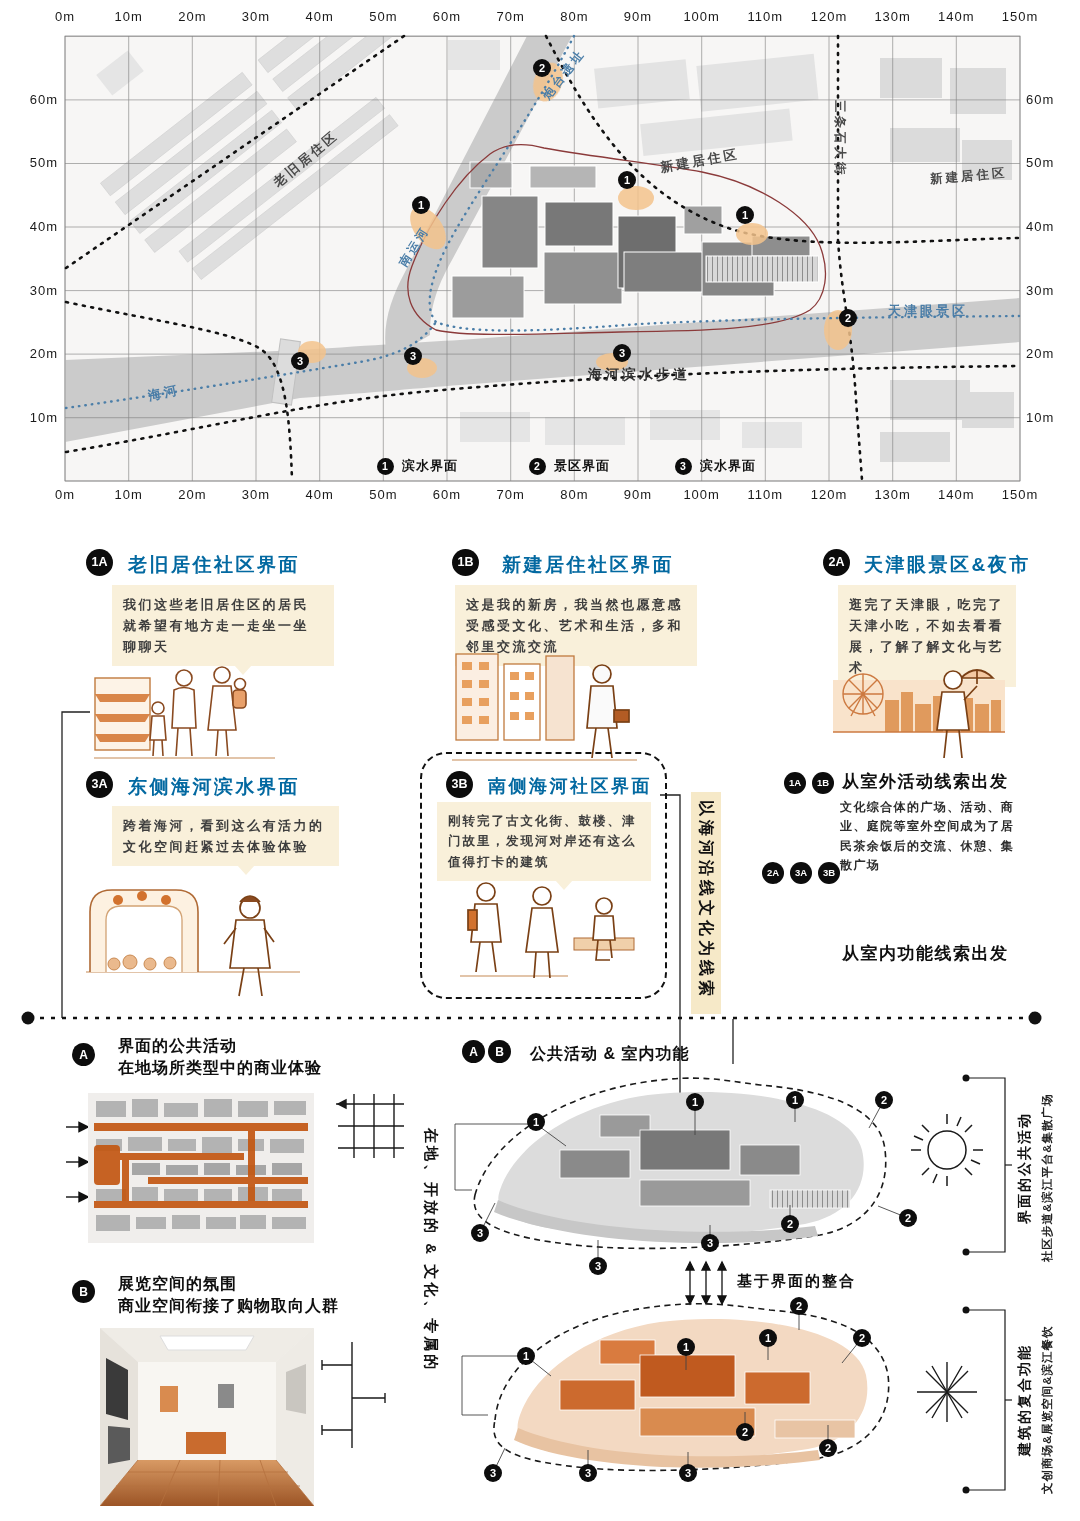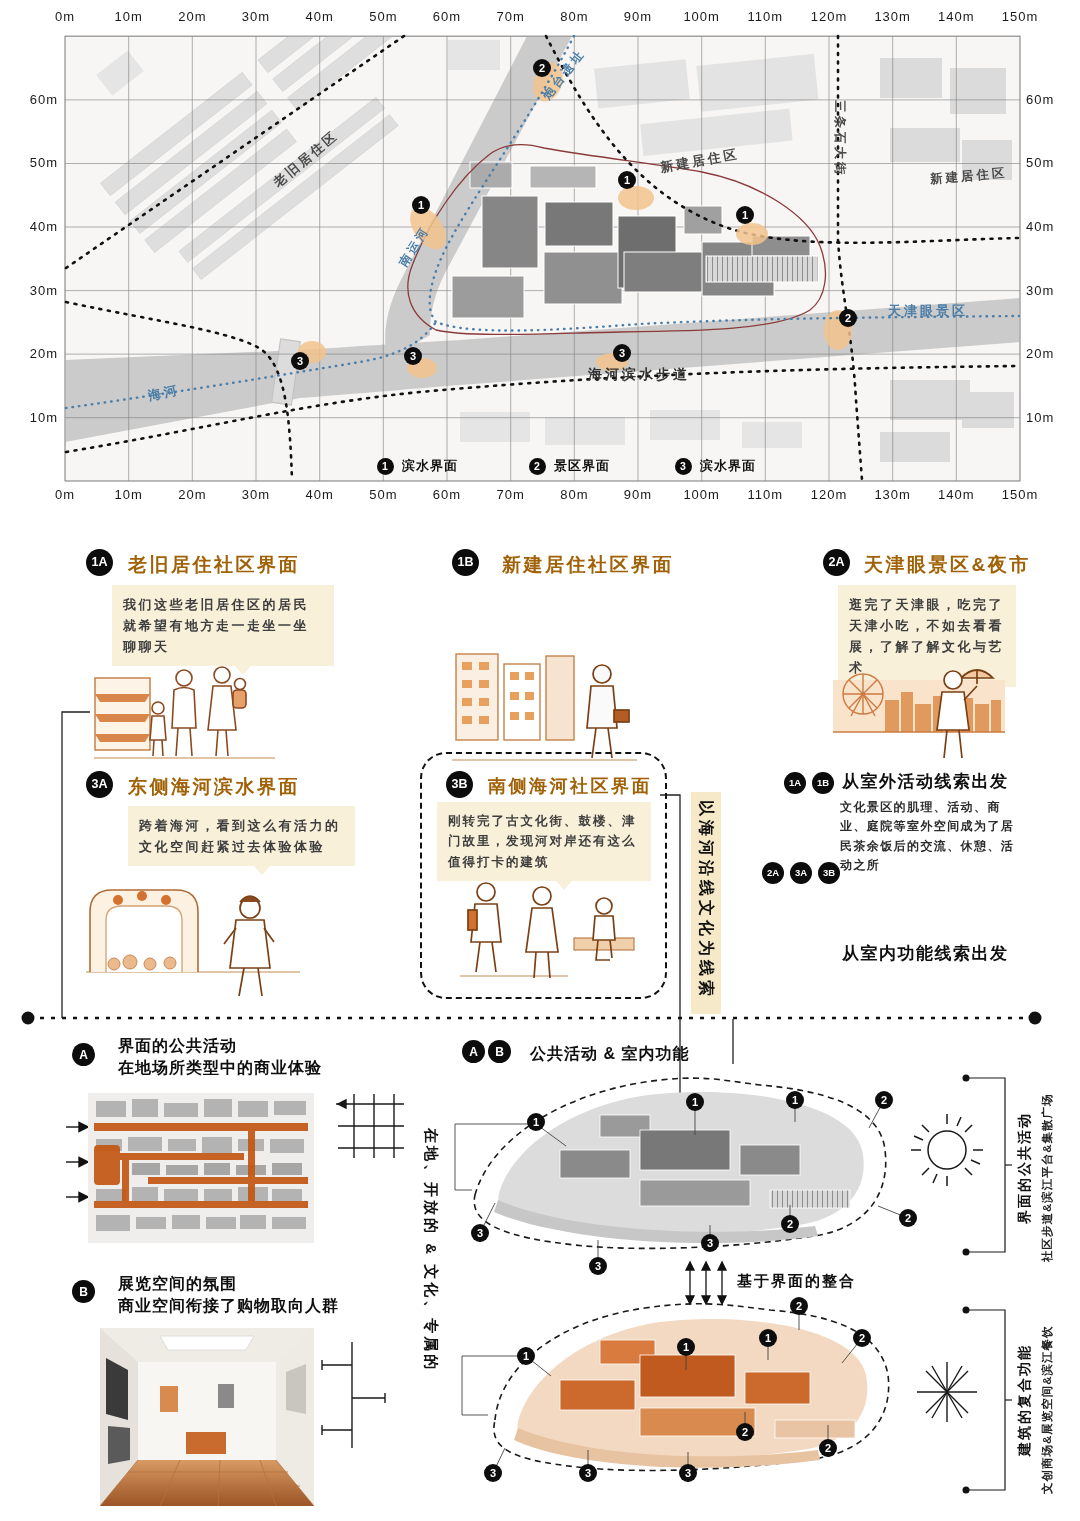--- a/index.html
+++ b/index.html
@@ -7,21 +7,21 @@
   #stage{position:relative;width:1080px;height:1521px;background:#fff;overflow:hidden;}
   .abs{position:absolute;}
   svg{display:block;}
   .tick{position:absolute;font-size:13px;color:#1a1a1a;transform:translateX(-50%);white-space:nowrap;letter-spacing:1px;}
   .ytick{position:absolute;font-size:13px;color:#1a1a1a;white-space:nowrap;letter-spacing:1px;}
   .nmark{position:absolute;width:18px;height:18px;border-radius:50%;background:#0d0d0d;color:#fff;font-size:11px;font-weight:bold;display:flex;align-items:center;justify-content:center;transform:translate(-50%,-50%);line-height:1;}
   .badge{position:absolute;background:#0c0c0c;color:#fff;border-radius:50%;display:flex;align-items:center;justify-content:center;font-weight:bold;line-height:1;}
   .b26{width:27px;height:27px;font-size:12.5px;}
   .b22{width:22px;height:22px;font-size:9.5px;}
   .b24{width:23px;height:23px;font-size:12px;}
-  .title{position:absolute;font-size:19px;font-weight:bold;color:#a16207;letter-spacing:2.5px;white-space:nowrap;}
+  .title{position:absolute;font-size:19px;font-weight:bold;color:#0369a1;letter-spacing:2.5px;white-space:nowrap;}
   .title18{font-size:18px;}
   .bubble{position:absolute;background:#f9f0da;color:#3e3e3e;font-size:13px;line-height:1.62;letter-spacing:2.5px;padding:9px 11px;font-weight:bold;}
   .bubble:after{content:"";position:absolute;bottom:-9px;left:55%;border:9px solid transparent;border-top:10px solid #f9f0da;border-bottom:0;}
   .h17{position:absolute;font-size:17px;font-weight:bold;letter-spacing:1.5px;color:#0f0f0f;white-space:nowrap;}
   .h16{position:absolute;font-size:16px;font-weight:bold;letter-spacing:1px;color:#0f0f0f;white-space:nowrap;}
   .body12{position:absolute;font-size:12px;line-height:1.62;letter-spacing:1.4px;color:#2c2c2c;font-weight:bold;}
   .maplabel{position:absolute;font-size:13px;color:#4a4a4a;font-weight:bold;letter-spacing:3px;white-space:nowrap;}
   .blue{color:#4b7ea8;}
   .vert{transform-origin:0 0;transform:rotate(90deg);white-space:nowrap;position:absolute;}
   .vertccw{transform-origin:0 0;transform:rotate(-90deg);white-space:nowrap;position:absolute;}
@@ -301,21 +301,21 @@
       <circle cx="148" cy="36" r="5.5"></circle>
       <rect x="141" y="42" width="13" height="18" rx="4" fill="#e8a06a"></rect>
       <circle cx="66" cy="60" r="6"></circle>
       <path d="M60,68 L72,68 L74,92 L58,92 Z"></path>
       <path d="M62,92 L61,108 M70,92 L71,108" fill="none"></path>
     </g>
   </svg>
 
   <div class="badge b26" style="left:86px;top:771px;">3A</div>
   <div class="title" style="left:128px;top:774px;">东侧海河滨水界面</div>
-  <div class="bubble" style="left:128px;top:806px;width:205px;">跨着海河，看到这么有活力的文化空间赶紧过去体验体验</div>
+  <div class="bubble" style="left:112px;top:806px;width:205px;">跨着海河，看到这么有活力的文化空间赶紧过去体验体验</div>
   <svg class="figsvg" style="left:84px;top:868px;" width="218" height="132" viewBox="0 0 218 132">
     <path d="M2,104 H216" stroke="#d9b08c" stroke-width="1.5"></path>
     <path d="M6,104 V44 Q6,22 28,22 H92 Q114,22 114,44 V104" fill="#fdf1e1" stroke="#b06a35" stroke-width="1.6"></path>
     <path d="M22,104 V52 Q22,38 38,38 H82 Q98,38 98,52 V104" fill="#fff" stroke="#d2a273" stroke-width="1.3"></path>
     <circle cx="34" cy="32" r="5" fill="#d2722e"></circle>
       <circle cx="58" cy="28" r="5" fill="#d2722e"></circle>
       <circle cx="82" cy="32" r="5" fill="#d2722e"></circle>
     <g fill="#eab98d" stroke="#c98a52">
       <circle cx="30" cy="96" r="6"></circle>
         <circle cx="46" cy="94" r="7"></circle>
@@ -326,20 +326,21 @@
       <circle cx="166" cy="40" r="10"></circle>
       <path d="M156,34 Q166,22 176,34" fill="#8a4a20"></path>
       <path d="M152,52 L180,52 L186,100 L146,100 Z"></path>
       <path d="M152,60 L140,76 M180,60 L190,74" fill="none"></path>
       <path d="M160,100 L155,128 M174,100 L178,128" fill="none"></path>
     </g>
   </svg>
 
   <div class="badge b26" style="left:452px;top:549px;">1B</div>
   <div class="title" style="left:494px;top:552px;margin-left:8px;">新建居住社区界面</div>
+  <div class="bubble" style="left:455px;top:585px;width:220px;">这是我的新房，我当然也愿意感受感受文化、艺术和生活，多和邻里交流交流</div>
   <svg class="figsvg" style="left:452px;top:648px;" width="185" height="115" viewBox="0 0 185 115">
     <path d="M0,112 H185" stroke="#d9b08c" stroke-width="1.5"></path>
     <rect x="4" y="6" width="42" height="86" fill="#fbeee2" stroke="#c07a3e" stroke-width="1.3"></rect>
     <g fill="#e8a05f">
       <rect x="10" y="14" width="10" height="8"></rect>
         <rect x="27" y="14" width="10" height="8"></rect>
       <rect x="10" y="32" width="10" height="8"></rect>
         <rect x="27" y="32" width="10" height="8"></rect>
       <rect x="10" y="50" width="10" height="8"></rect>
         <rect x="27" y="50" width="10" height="8"></rect>
@@ -416,21 +417,21 @@
       <circle cx="120" cy="28" r="9"></circle>
       <path d="M109,40 L131,40 L136,78 L104,78 Z"></path>
       <path d="M131,48 L144,34" fill="none"></path>
       <path d="M114,78 L111,106 M126,78 L129,106" fill="none"></path>
     </g>
   </svg>
 
   <div class="badge b22" style="left:784px;top:772px;">1A</div>
   <div class="badge b22" style="left:812px;top:772px;">1B</div>
   <div class="h17" style="left:842px;top:770px;">从室外活动线索出发</div>
-  <div class="body12" style="left:840px;top:798px;width:178px;">文化景区的肌理、活动、商业、庭院等室外空间成为了居民茶余饭后的交流、休憩、活动之所</div>
+  <div class="body12" style="left:840px;top:798px;width:178px;">文化综合体的广场、活动、商业、庭院等室外空间成为了居民茶余饭后的交流、休憩、集散广场</div>
 
   <div class="badge b22" style="left:762px;top:862px;">2A</div>
   <div class="badge b22" style="left:790px;top:862px;">3A</div>
   <div class="badge b22" style="left:818px;top:862px;">3B</div>
   <div class="h17" style="left:842px;top:904px;margin-top:38px;">从室内功能线索出发</div>
 
   <div class="badge b24" style="left:72px;top:1043px;">A</div>
   <div class="h16" style="left:118px;top:1036px;">界面的公共活动</div>
   <div class="h16" style="left:118px;top:1058px;">在地场所类型中的商业体验</div>
   <svg class="figsvg" style="left:88px;top:1093px;" width="226" height="150" viewBox="0 0 226 150">

